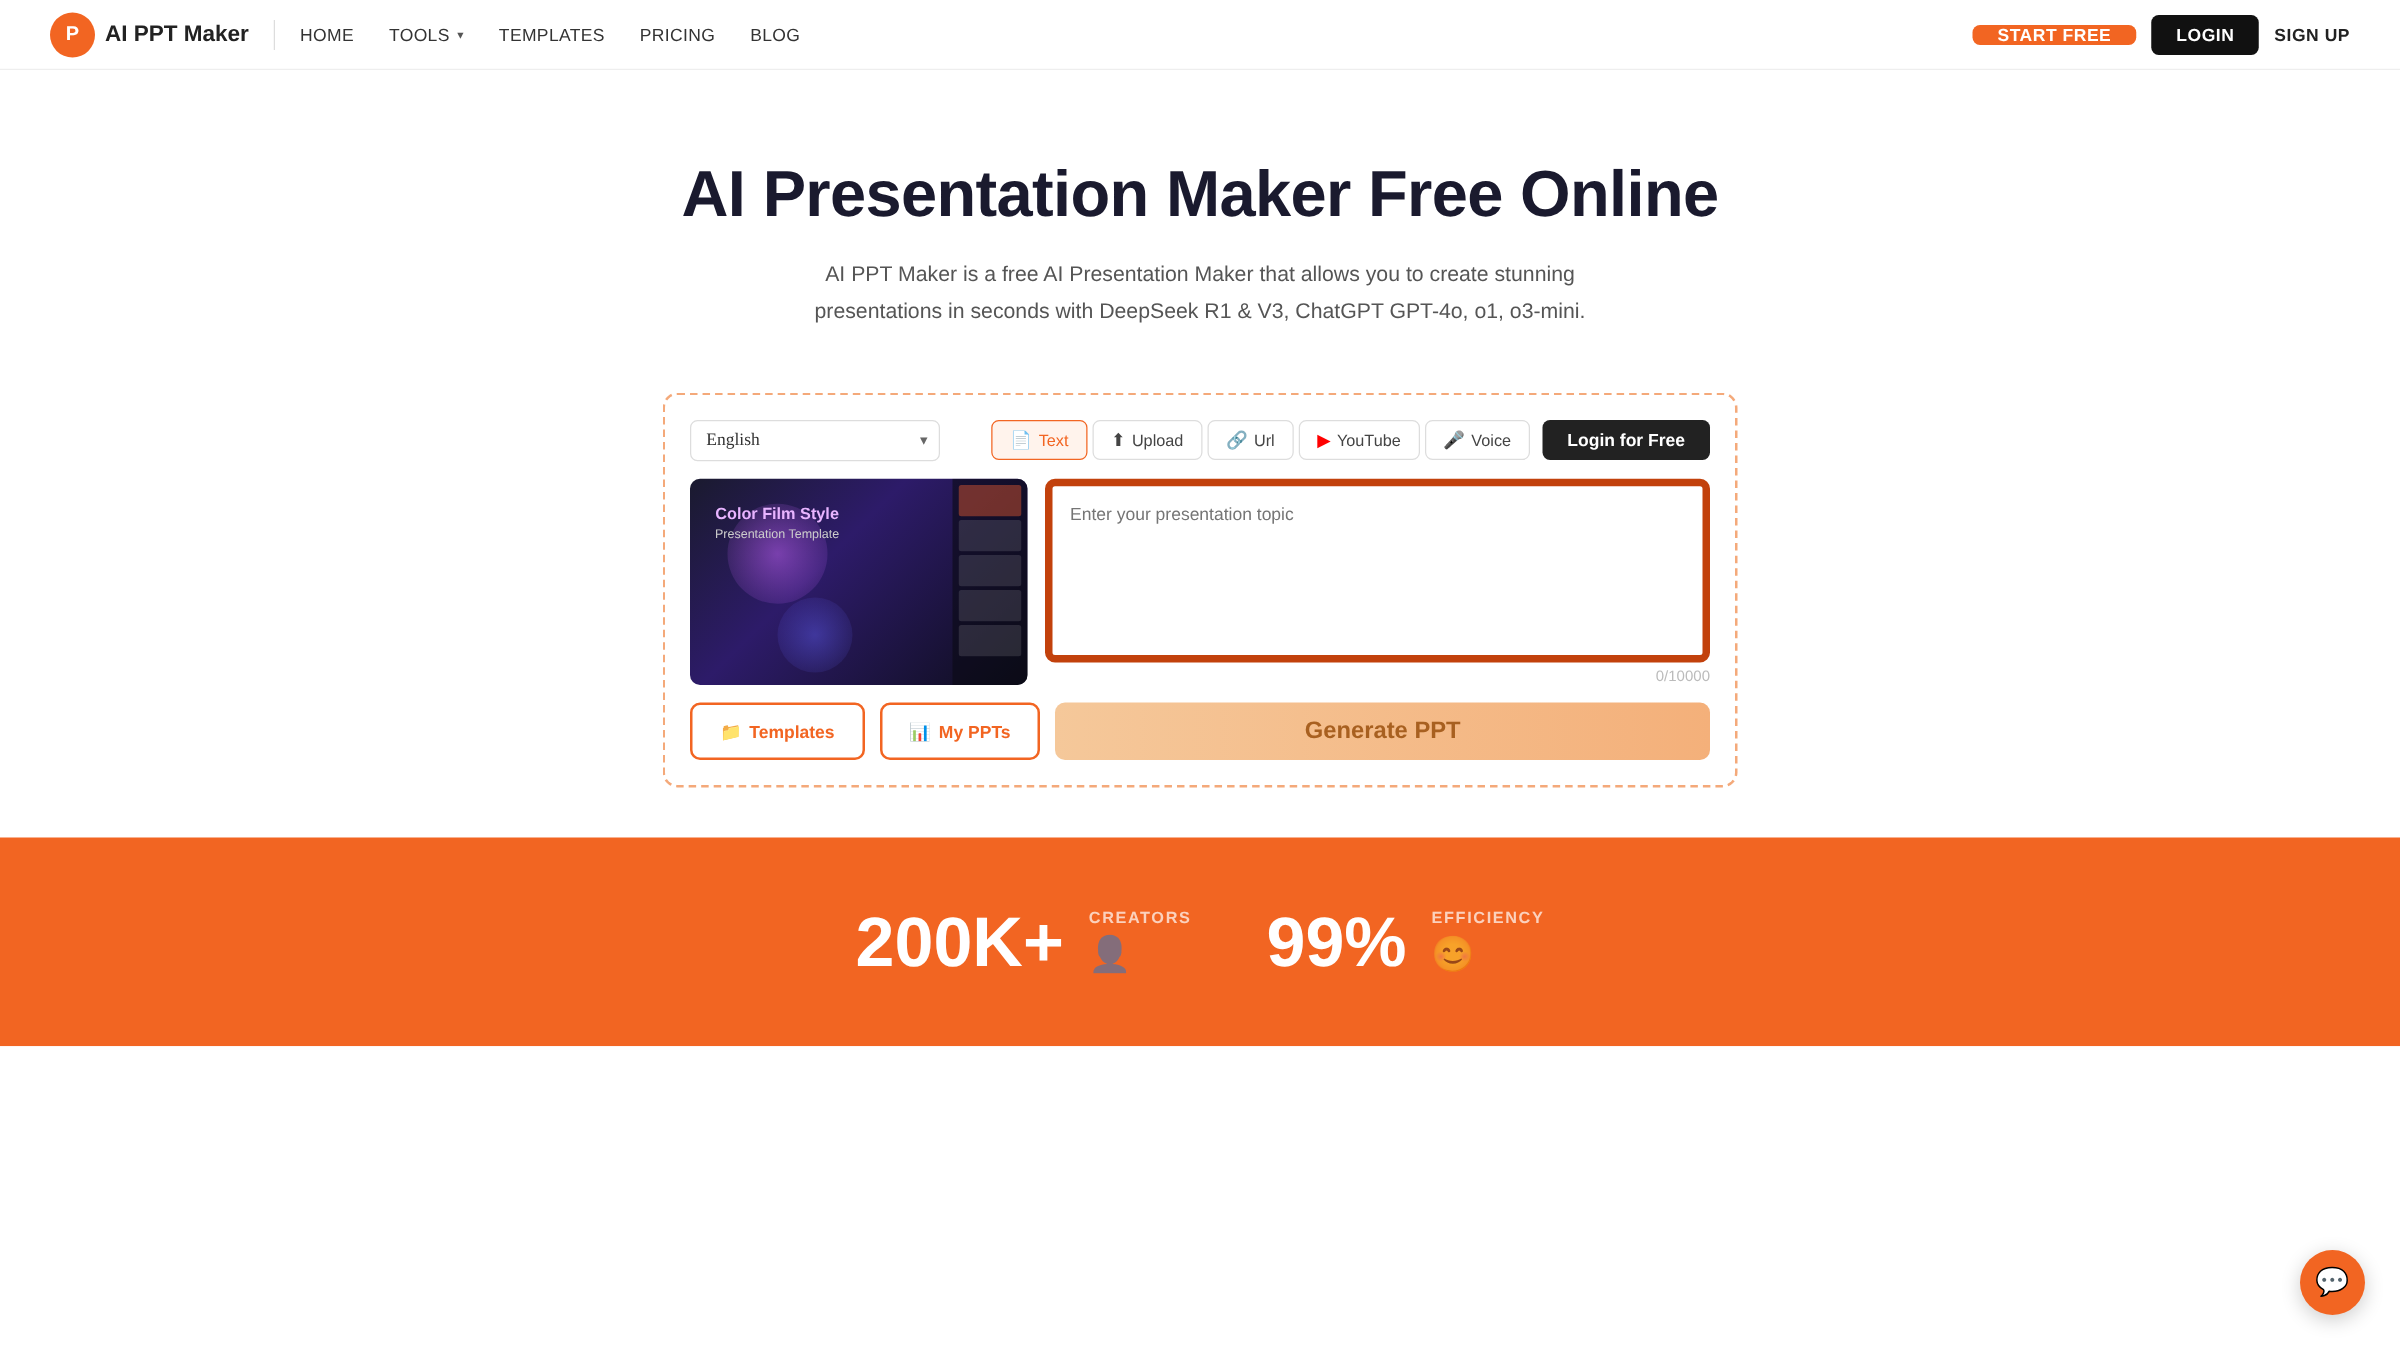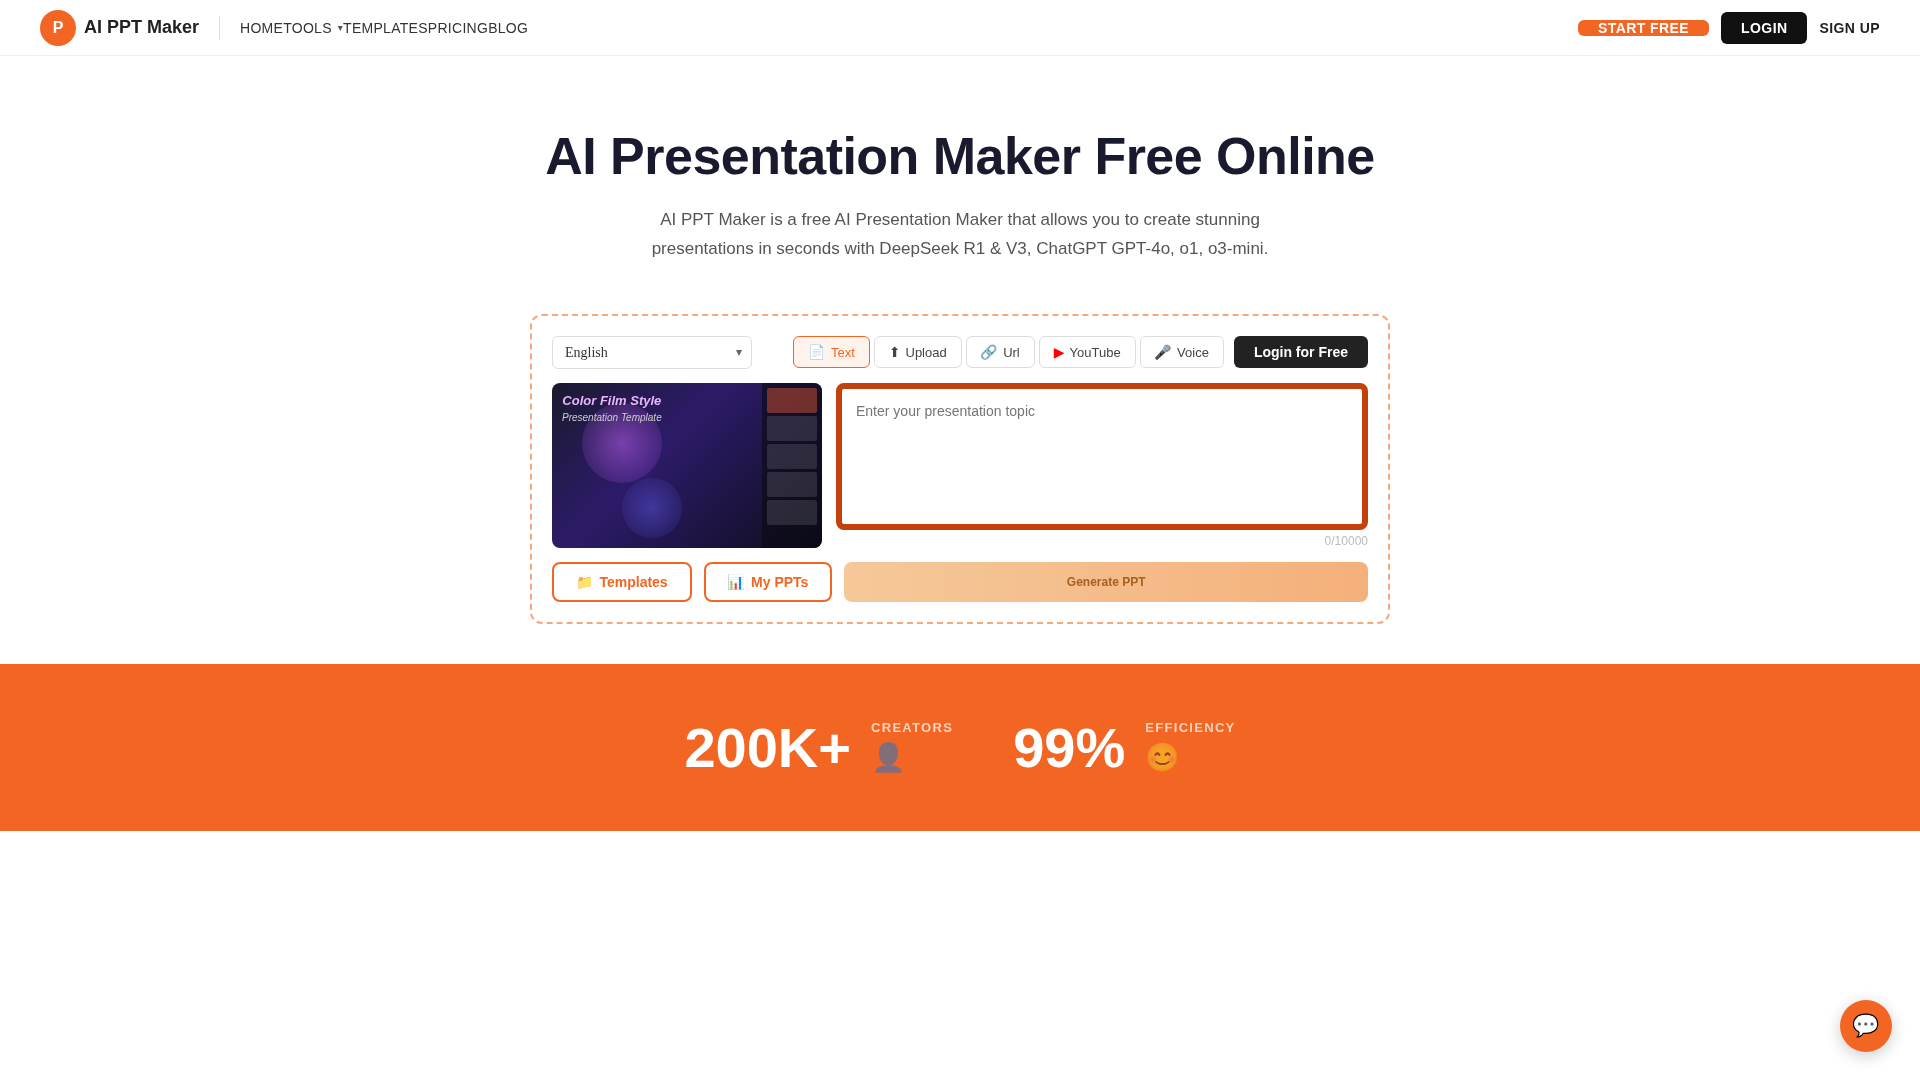--- a/index.html
+++ b/index.html
@@ -10,21 +10,21 @@
       display: flex; align-items: center; padding: 0 40px; height: 56px;
       border-bottom: 1px solid #eee; position: sticky; top: 0; background: #fff; z-index: 100;
     }
     .nav-logo { display: flex; align-items: center; gap: 8px; text-decoration: none; }
     .nav-logo-icon {
       width: 36px; height: 36px; background: #f26522; border-radius: 50%;
       display: flex; align-items: center; justify-content: center; color: #fff; font-weight: 900; font-size: 16px;
     }
     .nav-logo-text { font-weight: 700; font-size: 18px; color: #222; }
     .nav-divider { width: 1px; height: 24px; background: #ddd; margin: 0 20px; }
-    .nav-links { display: flex; align-items: center; }
+    .nav-links { display: flex; align-items: center; gap: 28px; }
     .nav-link { text-decoration: none; color: #333; font-size: 14px; font-weight: 500; letter-spacing: 0.02em; text-transform: uppercase; }
     .nav-tools { display: flex; align-items: center; gap: 6px; cursor: pointer; }
     .nav-tools-arrow { font-size: 10px; color: #555; }
     .nav-actions { margin-left: auto; display: flex; align-items: center; gap: 12px; }
     .btn-start-free {
       background: #f26522; color: #fff; border: none; padding: 0 20px;
       border-radius: 6px; font-weight: 700; font-size: 14px; cursor: pointer; letter-spacing: 0.03em;
     }
     .btn-login {
       background: #111; color: #fff; border: none; padding: 8px 20px;
@@ -71,21 +71,21 @@
       white-space: nowrap;
     }
 
     .card-body { display: flex; gap: 14px; }
     .preview-img {
       width: 270px; min-width: 270px; height: 165px; border-radius: 8px;
       background: linear-gradient(135deg, #1a1a2e 0%, #2d1b69 40%, #0d0d1a 100%);
       overflow: hidden; position: relative; display: flex; align-items: center; justify-content: center;
     }
     .preview-text-overlay {
-      position: absolute; text-align: center; color: #fff; padding: 10px; font-style: italic;
+      position: absolute; text-align: center; color: #fff; padding: 20px;
     }
     .preview-title { font-size: 13px; font-weight: 700; color: #e8b4ff; margin-bottom: 4px; }
     .preview-subtitle { font-size: 10px; color: #ccc; }
 
     .text-area-wrap { flex: 1; display: flex; flex-direction: column; }
     .topic-textarea {
       flex: 1; border: 6px solid #c2410c; border-radius: 8px; padding: 14px;
       font-size: 14px; color: #999; resize: none; min-height: 145px;
       outline: none; font-family: inherit;
     }
@@ -98,21 +98,21 @@
       padding: 10px 22px; border-radius: 8px; font-weight: 700; font-size: 14px; cursor: pointer;
     }
     .btn-my-ppts {
       display: flex; align-items: center; gap: 6px;
       background: #fff; border: 2px solid #f26522; color: #f26522;
       padding: 10px 22px; border-radius: 8px; font-weight: 700; font-size: 14px; cursor: pointer;
     }
     .btn-generate {
       flex: 1; background: linear-gradient(90deg, #f5c89a, #f4b07a);
       border: none; color: #a86020; padding: 12px 20px;
-      border-radius: 8px; font-weight: 700; font-size: 12px; cursor: pointer;
+      border-radius: 8px; font-weight: 700; font-size: 19px; cursor: pointer;
     }
 
     
     .stats-section {
       background: #f26522; padding: 51px 40px; 
       display: flex; justify-content: center; gap: 60px; align-items: center;
     }
     .stat-item { display: flex; align-items: center; gap: 20px; }
     .stat-number { font-size: 56px; font-weight: 800; color: #fff; }
     .stat-right { display: flex; flex-direction: column; gap: 6px; }

